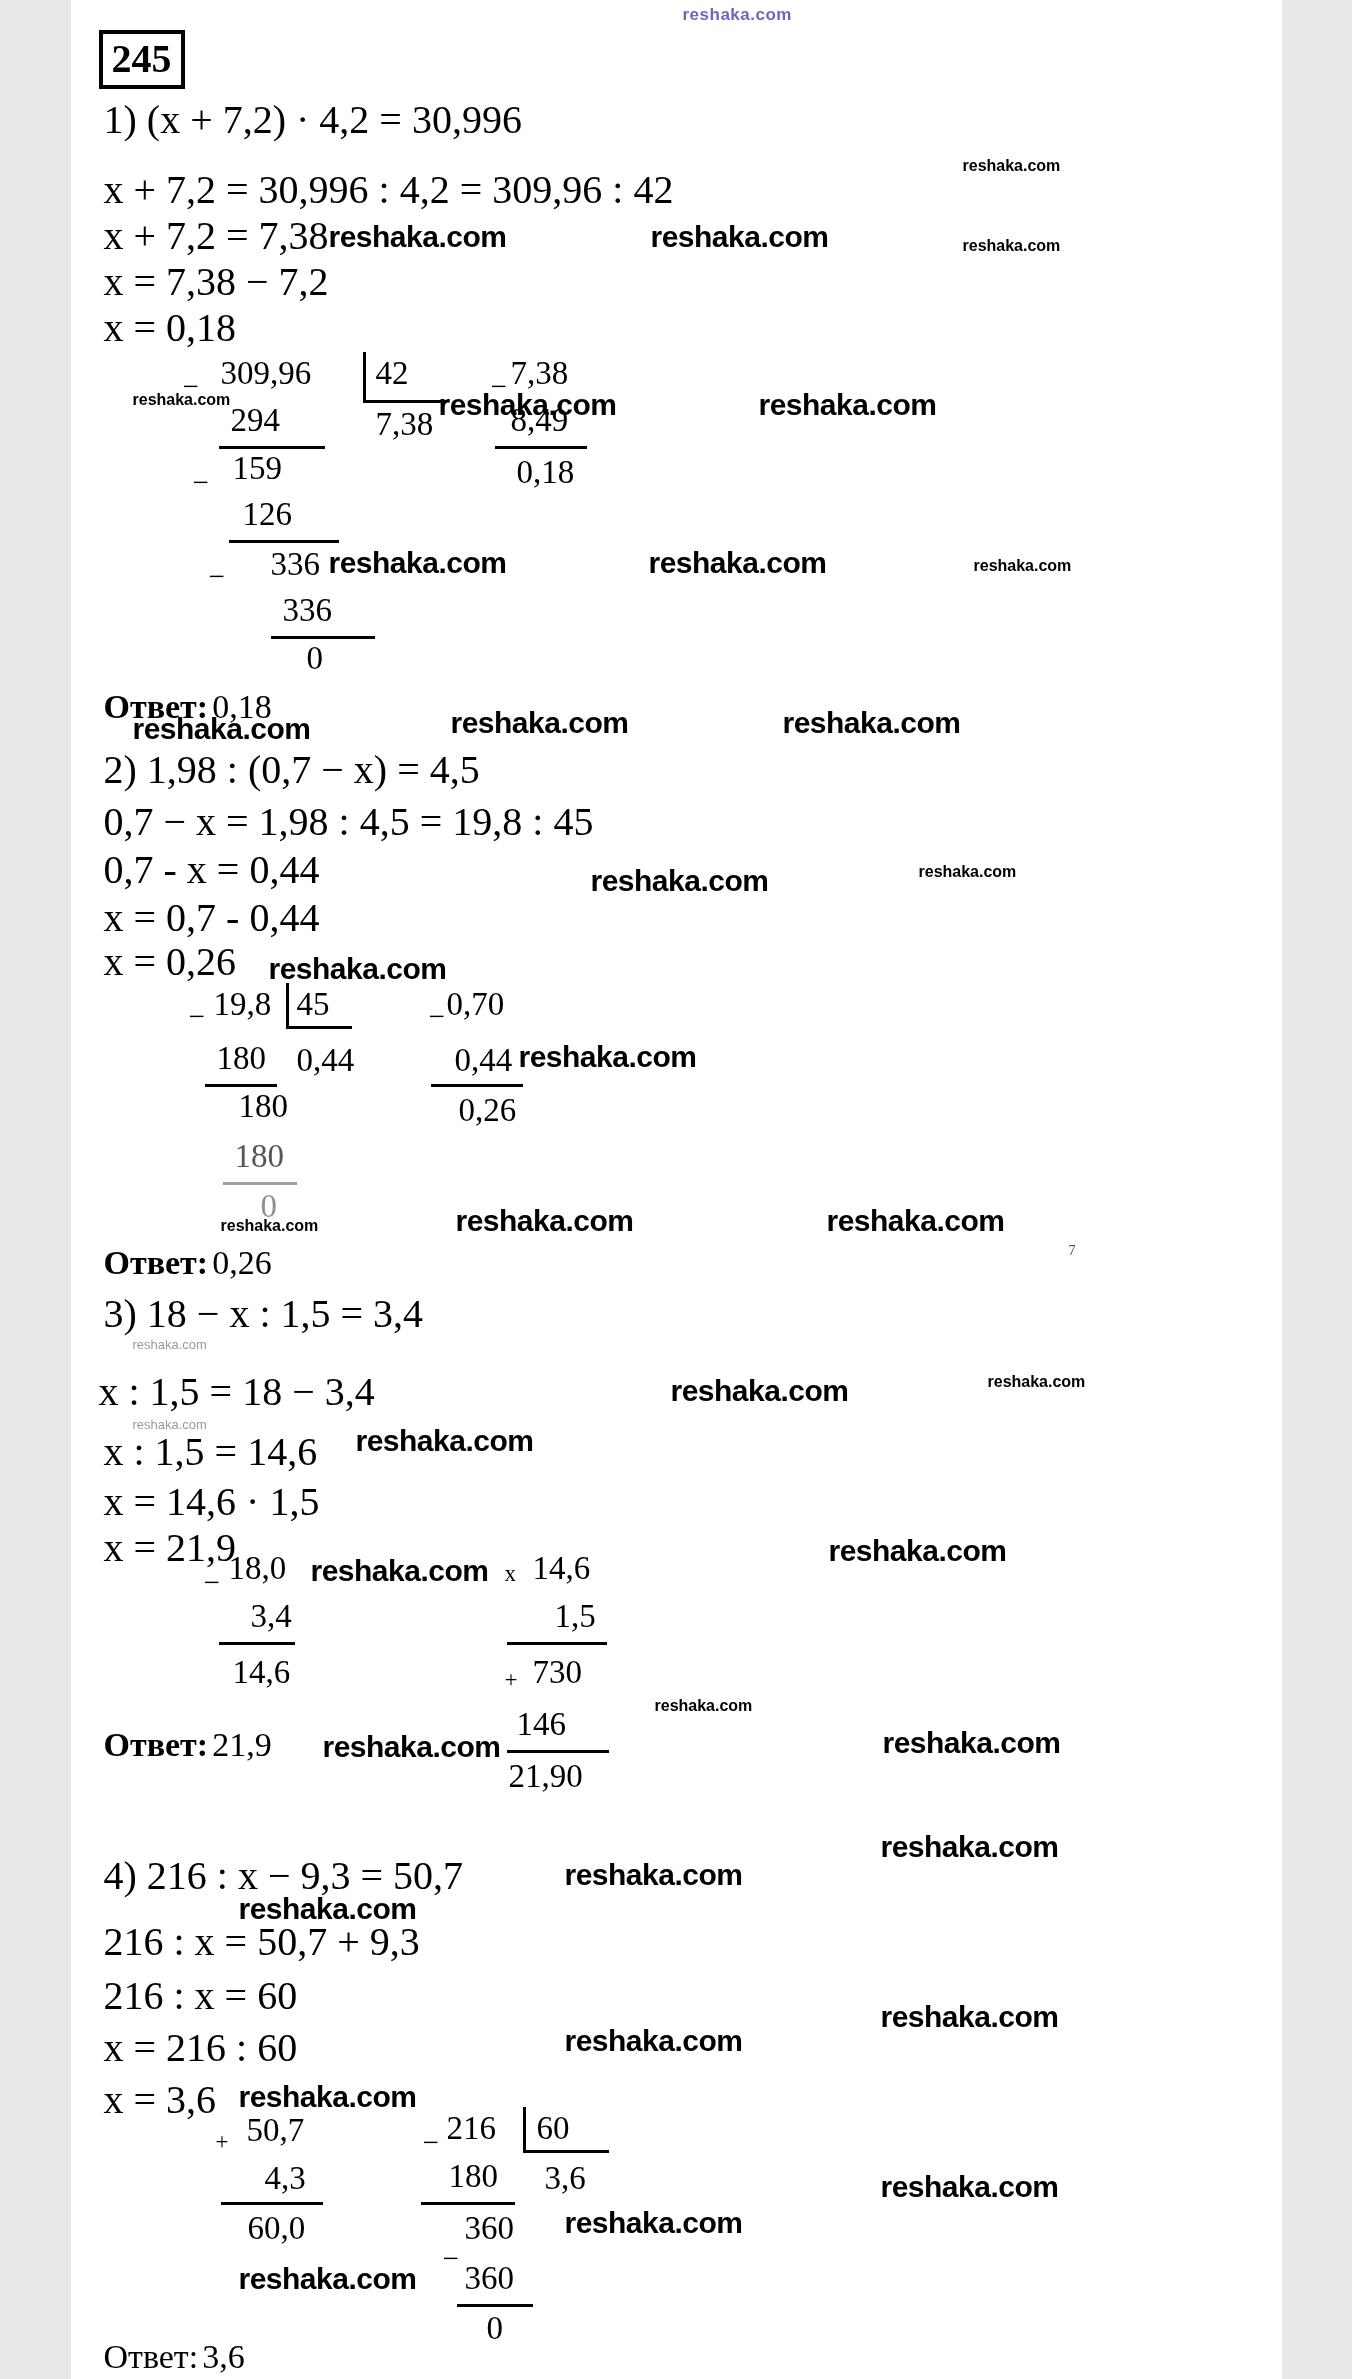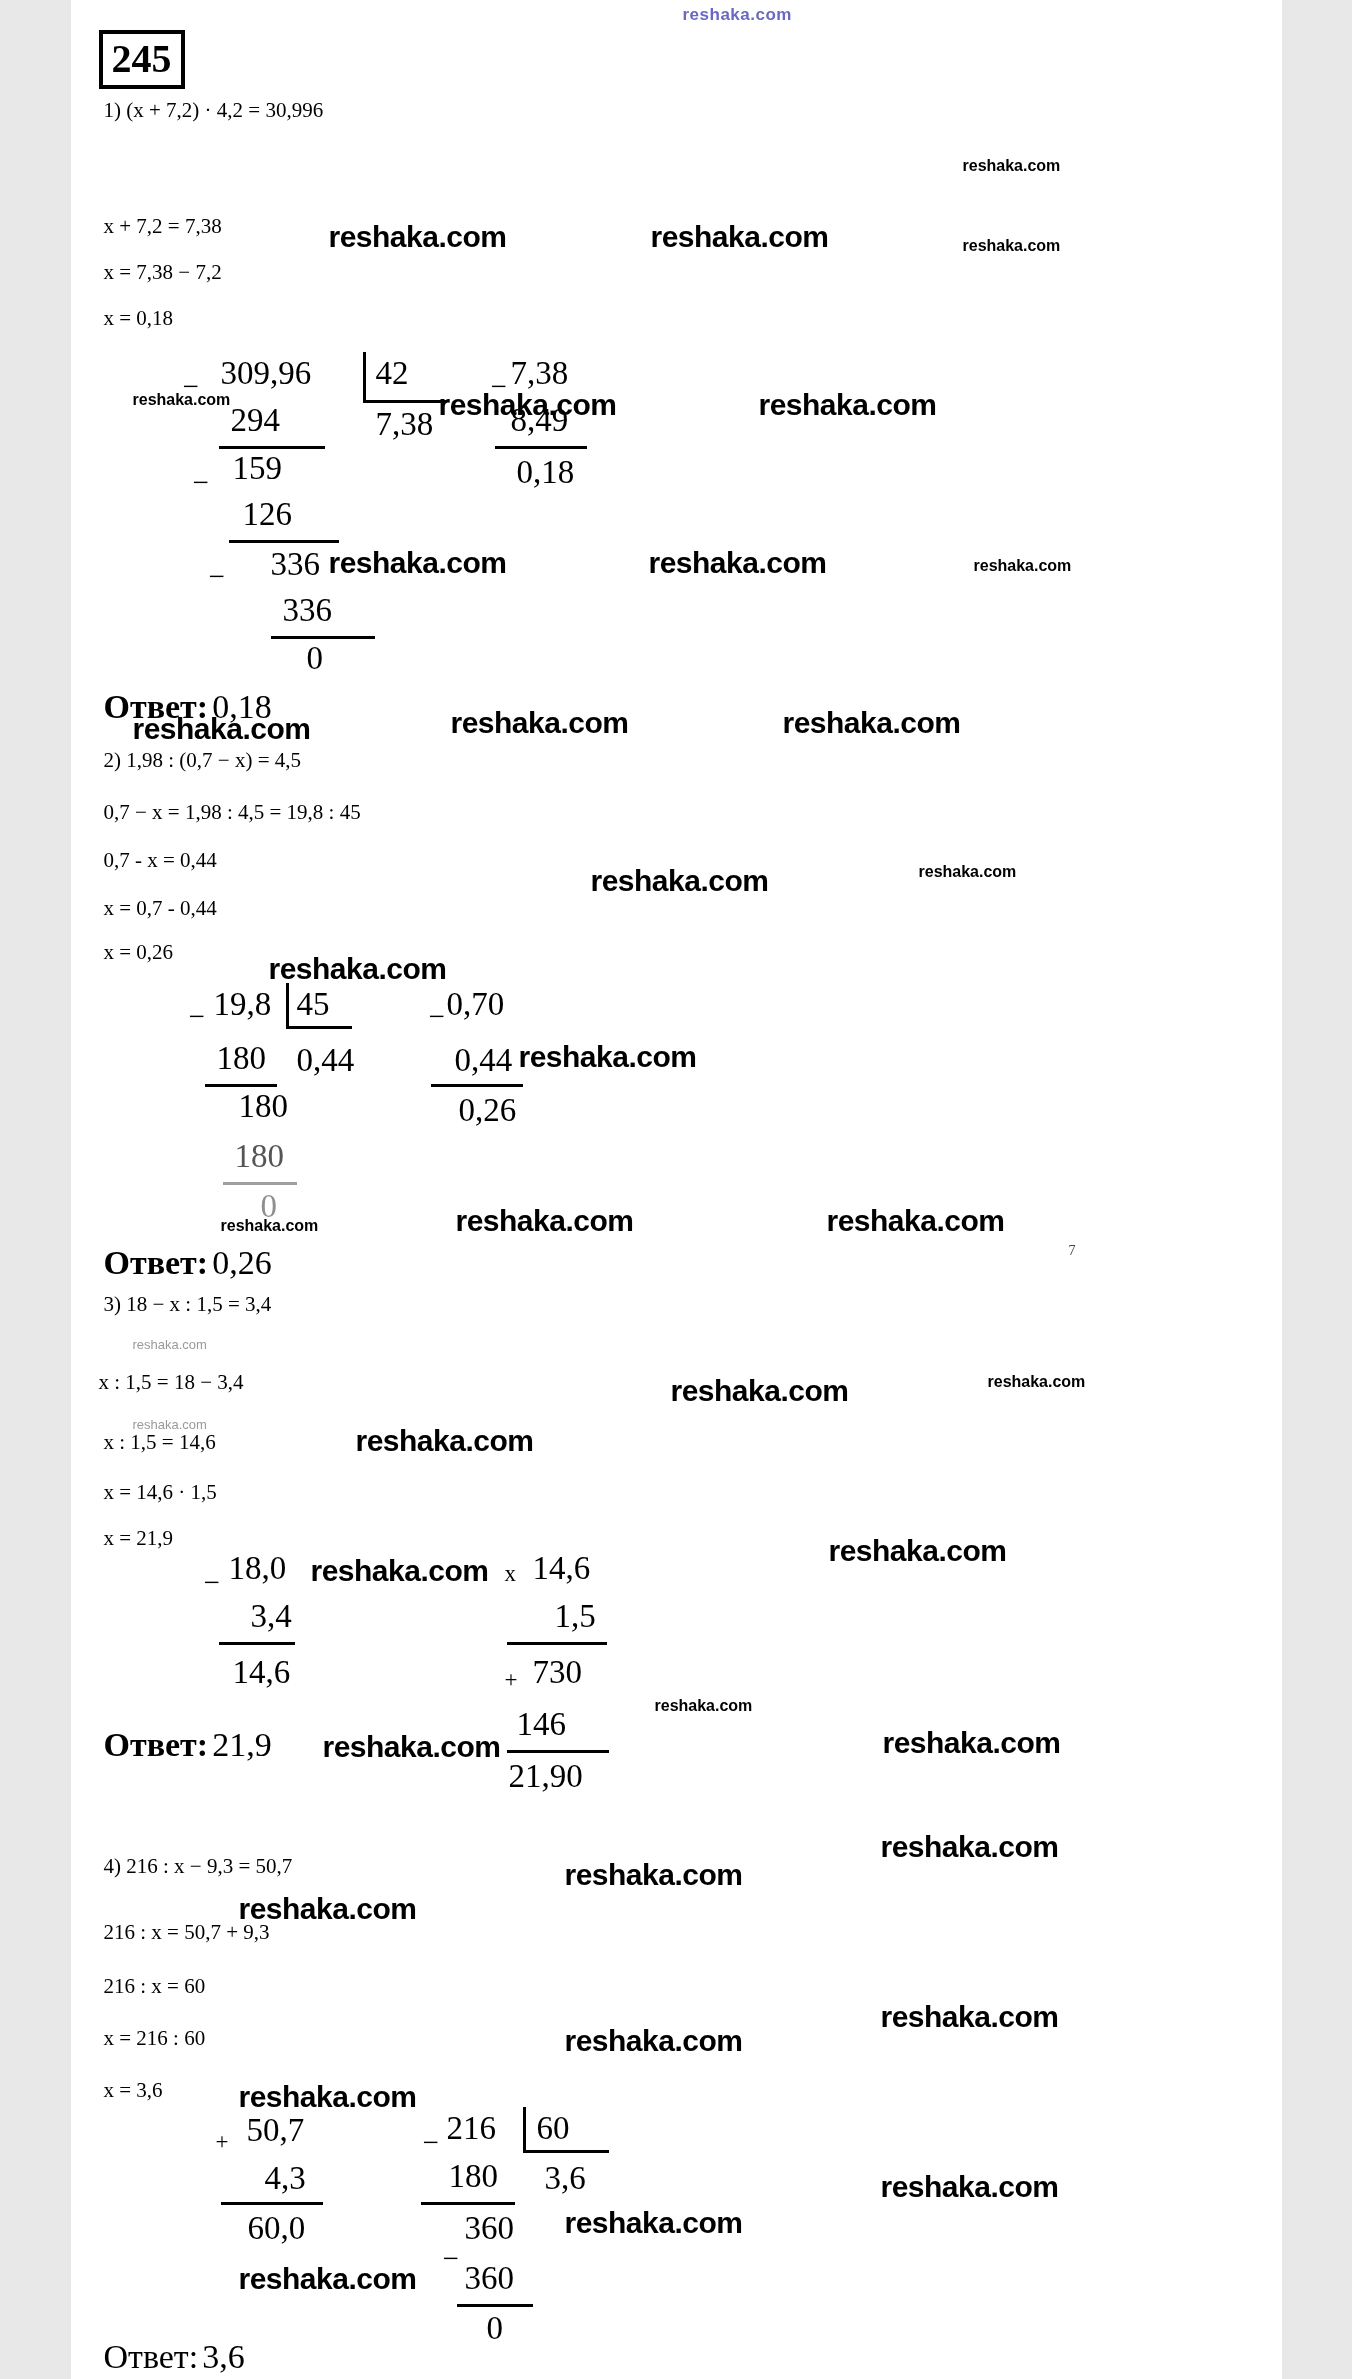--- a/index.html
+++ b/index.html
@@ -1,19 +1,19 @@
 <!DOCTYPE html>
 <html><head>
 <meta charset="utf-8">
 <style>
   html,body{margin:0;padding:0;background:#e8e8e8;}
   .page{position:relative;width:1211px;height:2379px;background:#ffffff;
         font-family:"Liberation Serif","DejaVu Serif",serif;color:#000;overflow:hidden;margin:0 auto;}
   .abs{position:absolute;white-space:nowrap;line-height:1;}
-  .eq{font-size:21px;}
+  .eq{font-size:40px;}
   .num{font-size:33px;}
   .sign{font-size:29px;}
   .sign-sm{font-size:23px;}
   .rule{position:absolute;height:3px;background:#000;}
   .vbar{position:absolute;width:3px;background:#000;}
   .wmb{font-family:"Liberation Sans","DejaVu Sans",sans-serif;font-weight:700;font-size:30px;letter-spacing:-0.5px;}
   .wms{font-family:"Liberation Sans","DejaVu Sans",sans-serif;font-weight:600;font-size:16px;}
   .wmt{font-family:"Liberation Sans","DejaVu Sans",sans-serif;font-size:13px;color:#9a9a9a;}
   .wmblue{font-family:"Liberation Sans","DejaVu Sans",sans-serif;font-weight:700;font-size:17px;
           color:#4543b6;opacity:.8;letter-spacing:.5px;}
@@ -29,20 +29,21 @@
 </head>
 <body>
 
 <div class="page">
 
   <div class="abs wmblue" style="left:612px;top:6px">reshaka.com</div>
   <div class="numbox">245</div>
 
   <div class="abs eq" style="left:33px;top:100px">1) (x + 7,2) · 4,2 = 30,996</div>
   <div class="abs wms" style="left:892px;top:158px">reshaka.com</div>
+  <div class="abs eq" style="left:33px;top:170px">x + 7,2 = 30,996 : 4,2 = 309,96 : 42</div>
   <div class="abs eq" style="left:33px;top:216px">x + 7,2 = 7,38</div>
   <div class="abs wmb" style="left:258px;top:222px">reshaka.com</div>
   <div class="abs wmb" style="left:580px;top:222px">reshaka.com</div>
   <div class="abs wms" style="left:892px;top:238px">reshaka.com</div>
   <div class="abs eq" style="left:33px;top:262px">x = 7,38 − 7,2</div>
   <div class="abs eq" style="left:33px;top:308px">x = 0,18</div>
 
   <div class="abs wms" style="left:62px;top:392px">reshaka.com</div>
   <div class="abs sign" style="left:112px;top:372px">−</div>
   <div class="abs num" style="left:150px;top:357px">309,96</div>

